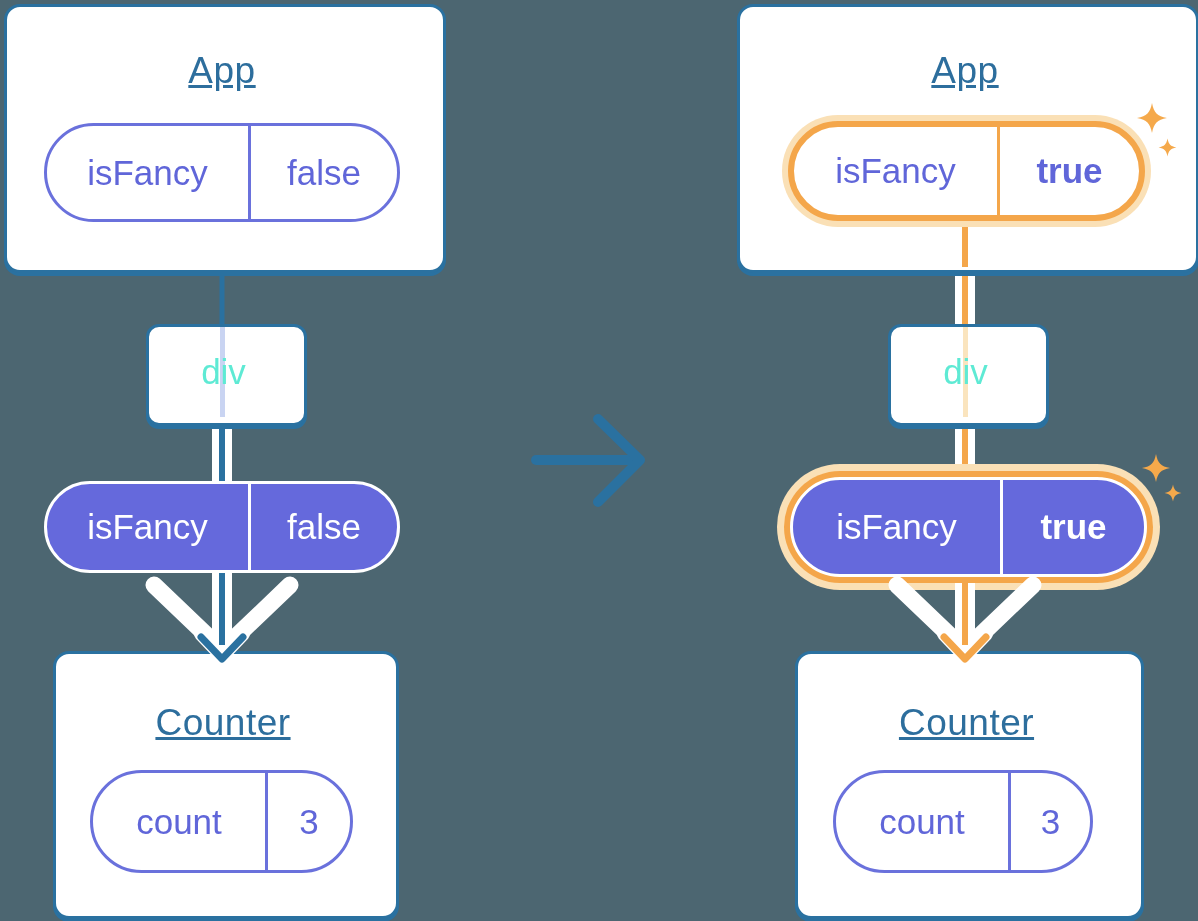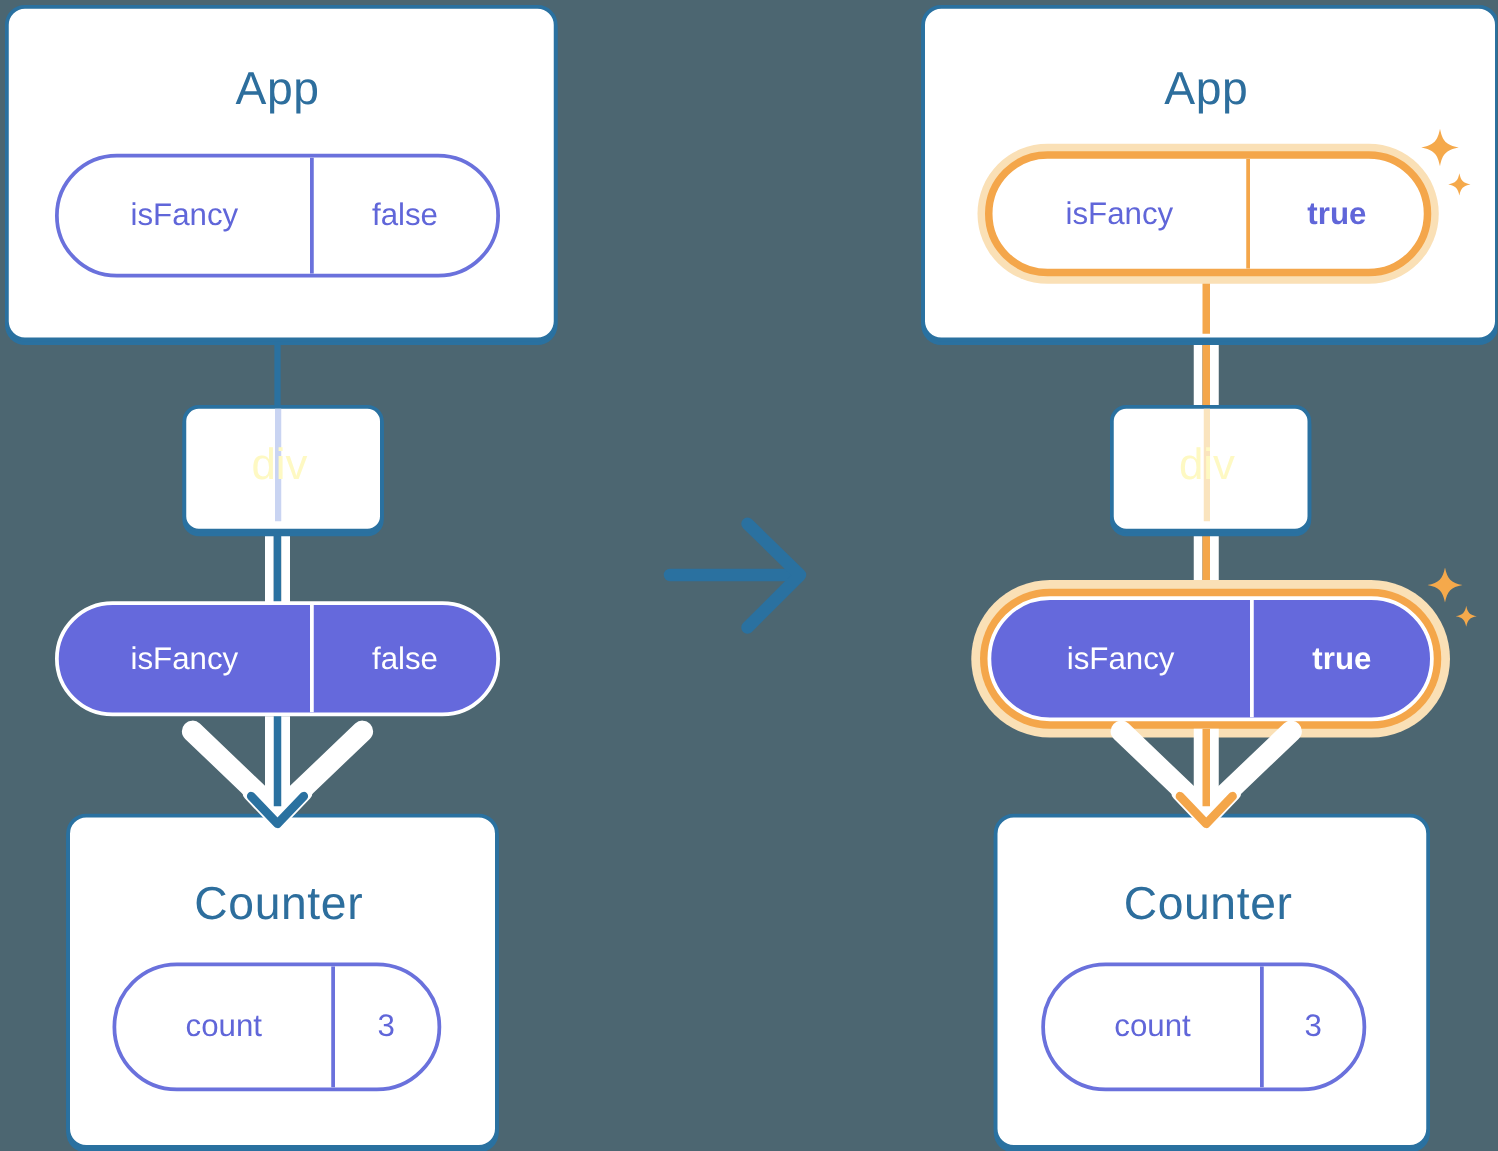--- a/index.html
+++ b/index.html
@@ -6,43 +6,43 @@
   .stage{
     position:relative;width:1198px;height:921px;background:#4C6671;
     font-family:"Liberation Sans",sans-serif;overflow:hidden;
   }
   .card{
     position:absolute;background:#fff;border:3px solid #2A71A0;
     border-radius:16px;box-shadow:0 3px 0 0 #2A71A0;
   }
   .title{
     position:absolute;text-align:center;color:#2D6E9D;
-    font-size:37px;letter-spacing:.5px;
+    font-size:37px;letter-spacing:.5px;text-decoration:underline;
   }
   .pill{
     position:absolute;display:flex;border-radius:999px;
     box-sizing:border-box;overflow:hidden;
   }
   .pill.outline{background:#fff;border:3px solid #6A71DC;color:#6066D9;}
   .pill.state{background:#6569DC;border:3px solid #fff;color:#fff;}
   .pill.hl{background:#fff;border:6px solid #F4A64A;color:#6066D9;
     box-shadow:0 0 0 6px #FAE0B6;}
   .pill.state-hl{background:#6569DC;border:3px solid #fff;color:#fff;
     box-shadow:0 0 0 6px #F4A64A,0 0 0 13px #FAE0B6;}
-  .cell{display:flex;align-items:center;justify-content:center;font-size:25px;}
+  .cell{display:flex;align-items:center;justify-content:center;font-size:35px;}
   .cell.first{border-right-style:solid;border-right-width:3px;}
   .outline .cell.first{border-right-color:#6A71DC;}
   .state .cell.first,.state-hl .cell.first{border-right-color:#fff;}
   .hl .cell.first{border-right-color:#F4A64A;}
   .cell.rest{flex:1;text-align:center;}
   .bold{font-weight:bold;}
   .vline{position:absolute;}
   .label-box{
     position:absolute;display:flex;align-items:center;justify-content:center;
-    color:#fef9c3;font-size:35px;
+    color:#5eead4;font-size:35px;
   }
   svg.layer{position:absolute;left:0;top:0;pointer-events:none;}
   .sparkle{position:absolute;pointer-events:none;}
 </style>
 </head>
 <body>
 
 <div class="stage">
 
   <svg class="layer" width="1198" height="921">

